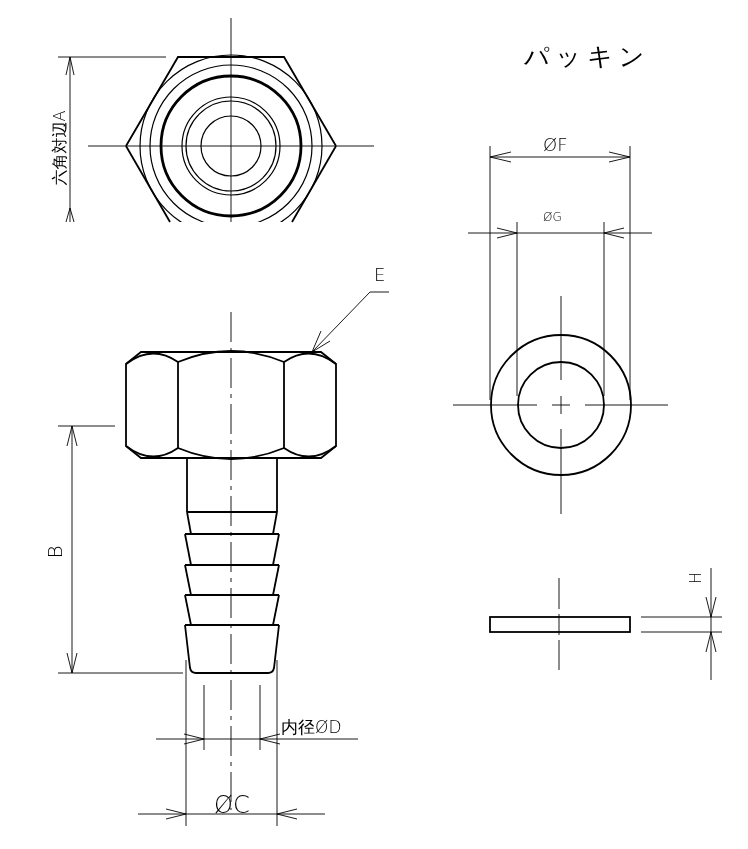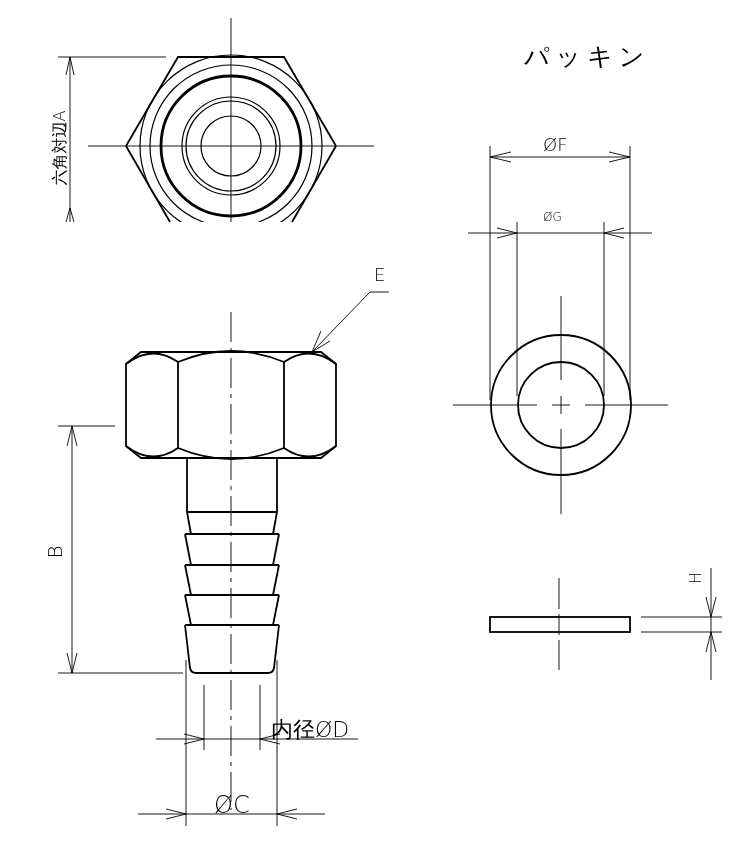--- a/index.html
+++ b/index.html
@@ -139,21 +139,21 @@
 </svg>
 
 <div class="lbl" style="left:524px; top:44px; font-size:25px; letter-spacing:6px;">パッキン</div>
 
 <div class="lbl" style="left:18px; top:140px; font-size:16px; transform:rotate(-90deg); transform-origin:center; width:84px; text-align:center;">六角対辺A</div>
 
 <div class="lbl" style="left:374px; top:266px; font-size:18px;">E</div>
 
 <div class="lbl" style="left:48px; top:542px; font-size:20px; transform:rotate(-90deg);">B</div>
 
-<div class="lbl" style="left:271px; top:719px; font-size:22px;">内径ØD</div>
+<div class="lbl" style="left:281px; top:719px; font-size:17px;">内径ØD</div>
 
 <div class="lbl" style="left:214px; top:793px; font-size:24px;">ØC</div>
 
 <div class="lbl" style="left:543px; top:136px; font-size:18px;">ØF</div>
 
 <div class="lbl" style="left:543px; top:211px; font-size:12px;">ØG</div>
 
 <div class="lbl" style="left:690px; top:570px; font-size:16px; transform:rotate(-90deg);">H</div>
 
 </body></html>

